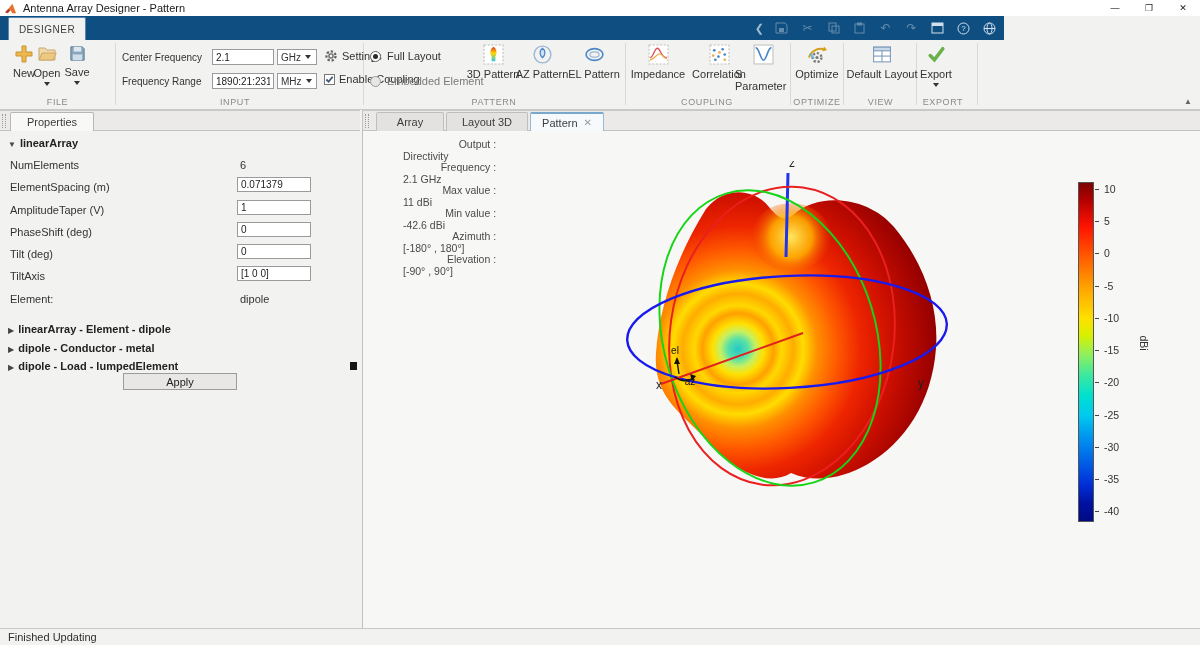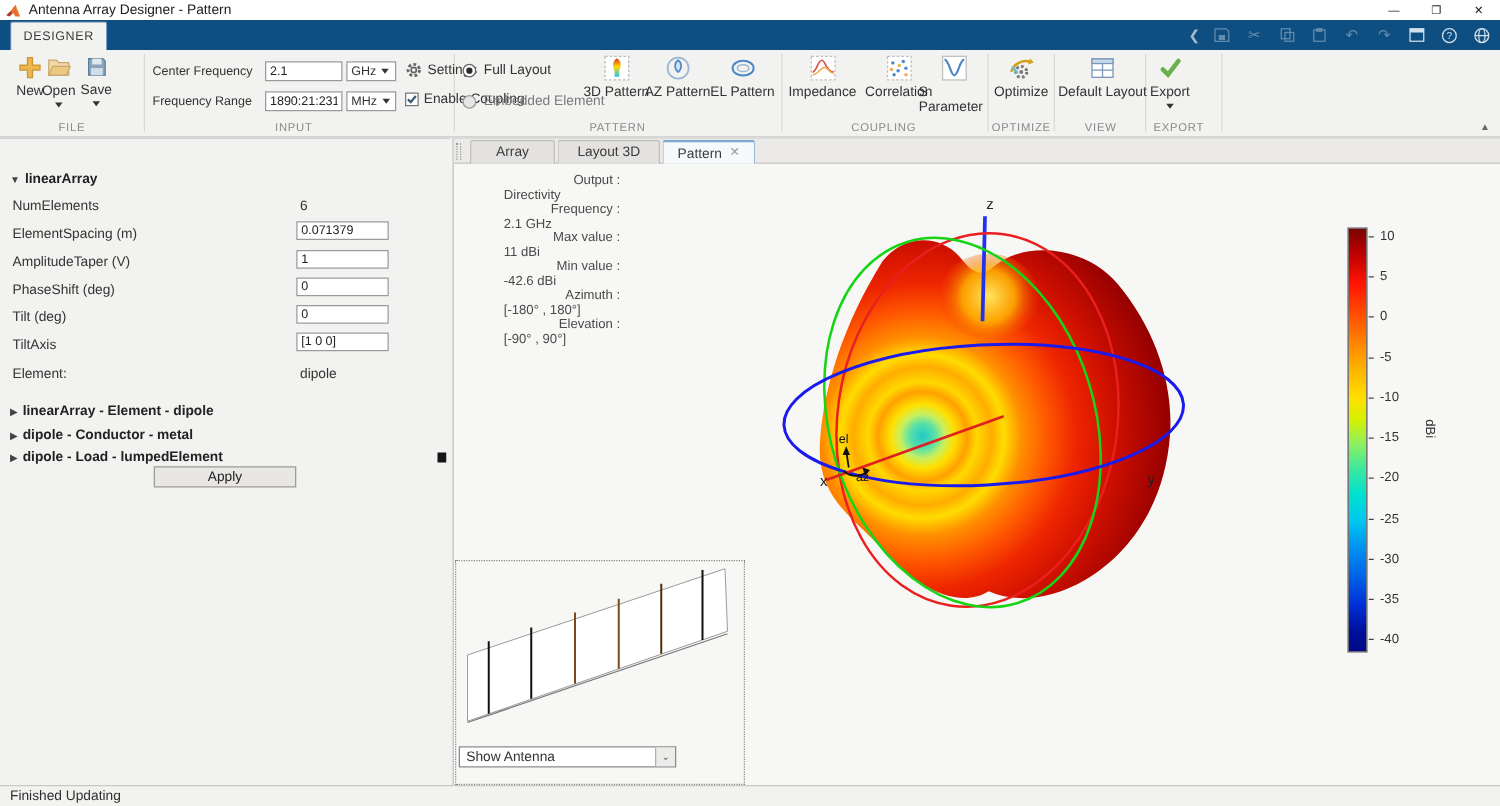--- a/index.html
+++ b/index.html
@@ -8,21 +8,21 @@
   #app { position:relative; width:1200px; height:645px; background:#f2f2f0;border-radius:28px; }
 
   
   #titlebar { position:absolute; left:0; top:0; width:1200px; height:16px; background:#ffffff; display:flex; align-items:center; }
   #titlebar .title { margin-left:6px; font-size:11px; color:#1b1b1b; }
   #win-controls { position:absolute; right:0; top:0; height:16px; display:flex; }
   #win-controls span { width:34px; height:16px; display:flex; align-items:center; justify-content:center; font-size:9px; color:#222; }
   #app-icon { margin-left:4px; width:13px; height:13px; }
 
   
-  #tabstrip { position:absolute; left:0; top:16px; width:1200px; height:24px; background:#0f4e80;text-align:right; }
+  #tabstrip { position:absolute; left:0; top:16px; width:1004px; height:24px; background:#0f4e80;text-align:right; }
   #designer-tab { position:absolute; left:8px; top:1px; width:78px; height:23px; background:#f2f2f0; border:1px solid #5a87b5; border-bottom:none; border-radius:2px 2px 0 0; display:flex; align-items:center; justify-content:center; font-size:10px; letter-spacing:.5px; color:#3c3c3c; }
   #quick-access { position:absolute; right:6px; top:3px; height:18px; display:flex; align-items:center; gap:9px; }
   #quick-access .qa { width:17px; height:15px; display:flex; align-items:center; justify-content:center; font-size:12px; color:#a7bfd2; opacity:.55; }
   #quick-access .qa.lit { opacity:.95; color:#dce8f2; }
   #qa-chevron { color:#c6d8e6; font-size:11px; opacity:.8; }
 
   
   #ribbon { position:absolute; left:0; top:40px; width:1200px; height:70px; background:#f2f2f0; border-bottom:1px solid #c9c9c9; }
   .rib-div { position:absolute; top:3px; height:62px; width:1px; background:#d8d8d6; }
   .rib-sec-label { position:absolute; bottom:2px; font-size:9px; color:#8a8a8a; letter-spacing:.6px; text-align:center; }
@@ -319,20 +319,24 @@
       </svg>
       <span class="lbl">Export</span>
       <span class="caret"></span>
     </div>
     <div class="rib-sec-label" style="left:912px;width:62px">EXPORT</div>
 
     <span id="collapse-ribbon">▲</span>
   </div>
 
   <div id="left-panel">
+    <div id="left-tabbar">
+      <div id="left-handle"></div>
+      <div id="prop-tab">Properties</div>
+    </div>
 
     <div class="group-hdr" style="top:26px">
       <span class="tri">▼</span><span>linearArray</span>
     </div>
 
     <span class="prop-label" style="top:48px">NumElements</span>
     <span class="prop-static" style="top:48px">6</span>
 
     <span class="prop-label" style="top:70px">ElementSpacing (m)</span>
     <input class="prop-input" style="top: 66px;" value="0.071379">
@@ -485,35 +489,19 @@
       <span class="cb-lab" style="top:130px">-10</span>
       <span class="cb-lab" style="top:162px">-15</span>
       <span class="cb-lab" style="top:194px">-20</span>
       <span class="cb-lab" style="top:227px">-25</span>
       <span class="cb-lab" style="top:259px">-30</span>
       <span class="cb-lab" style="top:291px">-35</span>
       <span class="cb-lab" style="top:323px">-40</span>
       <span id="cb-unit">dBi</span>
     </div>
 
-    <div id="inset">
-      <svg width="230" height="145" viewBox="0 0 230 145">
-        <polygon points="9,75 215,6 217,56 9,128" fill="#ffffff" stroke="#9a9a9a" stroke-width="0.8"></polygon>
-        <line x1="9" y1="129" x2="217" y2="58" stroke="#777" stroke-width="1"></line>
-        <line x1="26" y1="64" x2="26" y2="122" stroke="#111" stroke-width="1.6"></line>
-        <line x1="60" y1="53" x2="60" y2="110" stroke="#111" stroke-width="1.6"></line>
-        <line x1="95" y1="41" x2="95" y2="98" stroke="#7a4a1a" stroke-width="1.6"></line>
-        <line x1="130" y1="30" x2="130" y2="86" stroke="#7a4a1a" stroke-width="1.6"></line>
-        <line x1="164" y1="18" x2="164" y2="74" stroke="#4a3208" stroke-width="1.6"></line>
-        <line x1="197" y1="7" x2="197" y2="63" stroke="#111" stroke-width="1.6"></line>
-      </svg>
-      <div id="show-antenna">
-        <span class="sa-lbl">Show Antenna</span>
-        <span class="sa-arrow">⌄</span>
-      </div>
-    </div>
   </div>
 
   <div id="statusbar">
     <span class="st">Finished Updating</span>
   </div>
 
 </div>
 
 </body></html>

